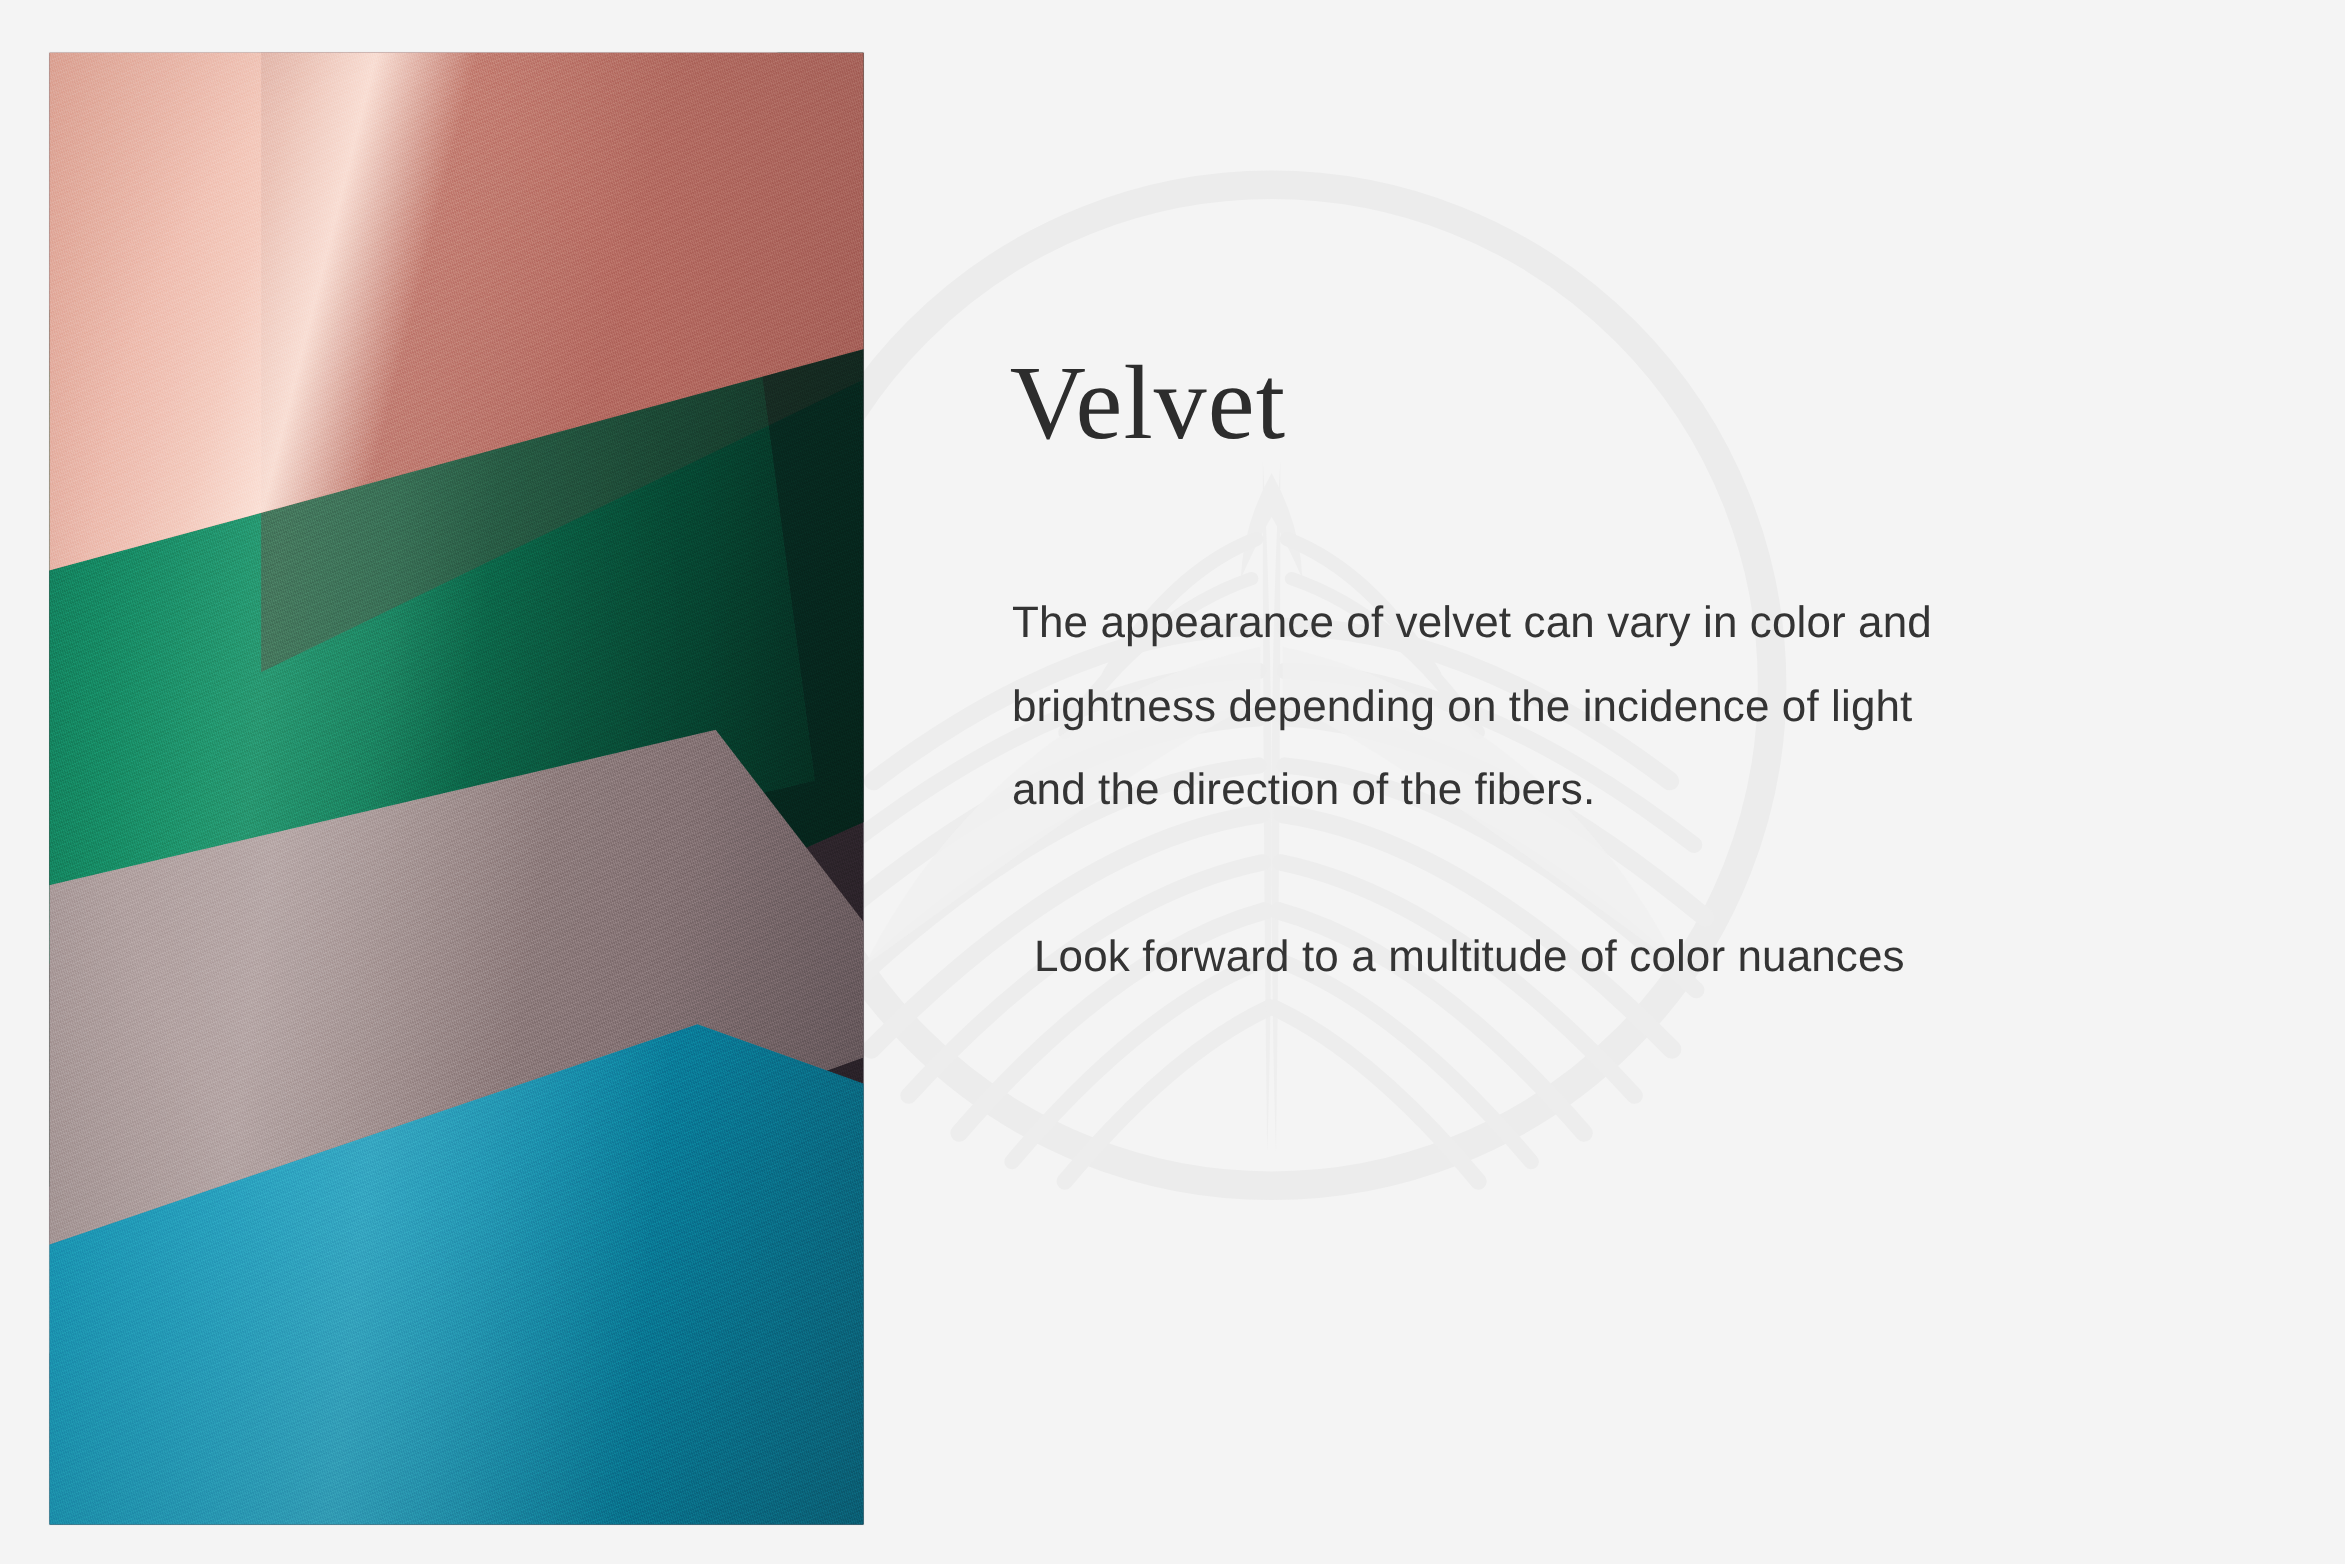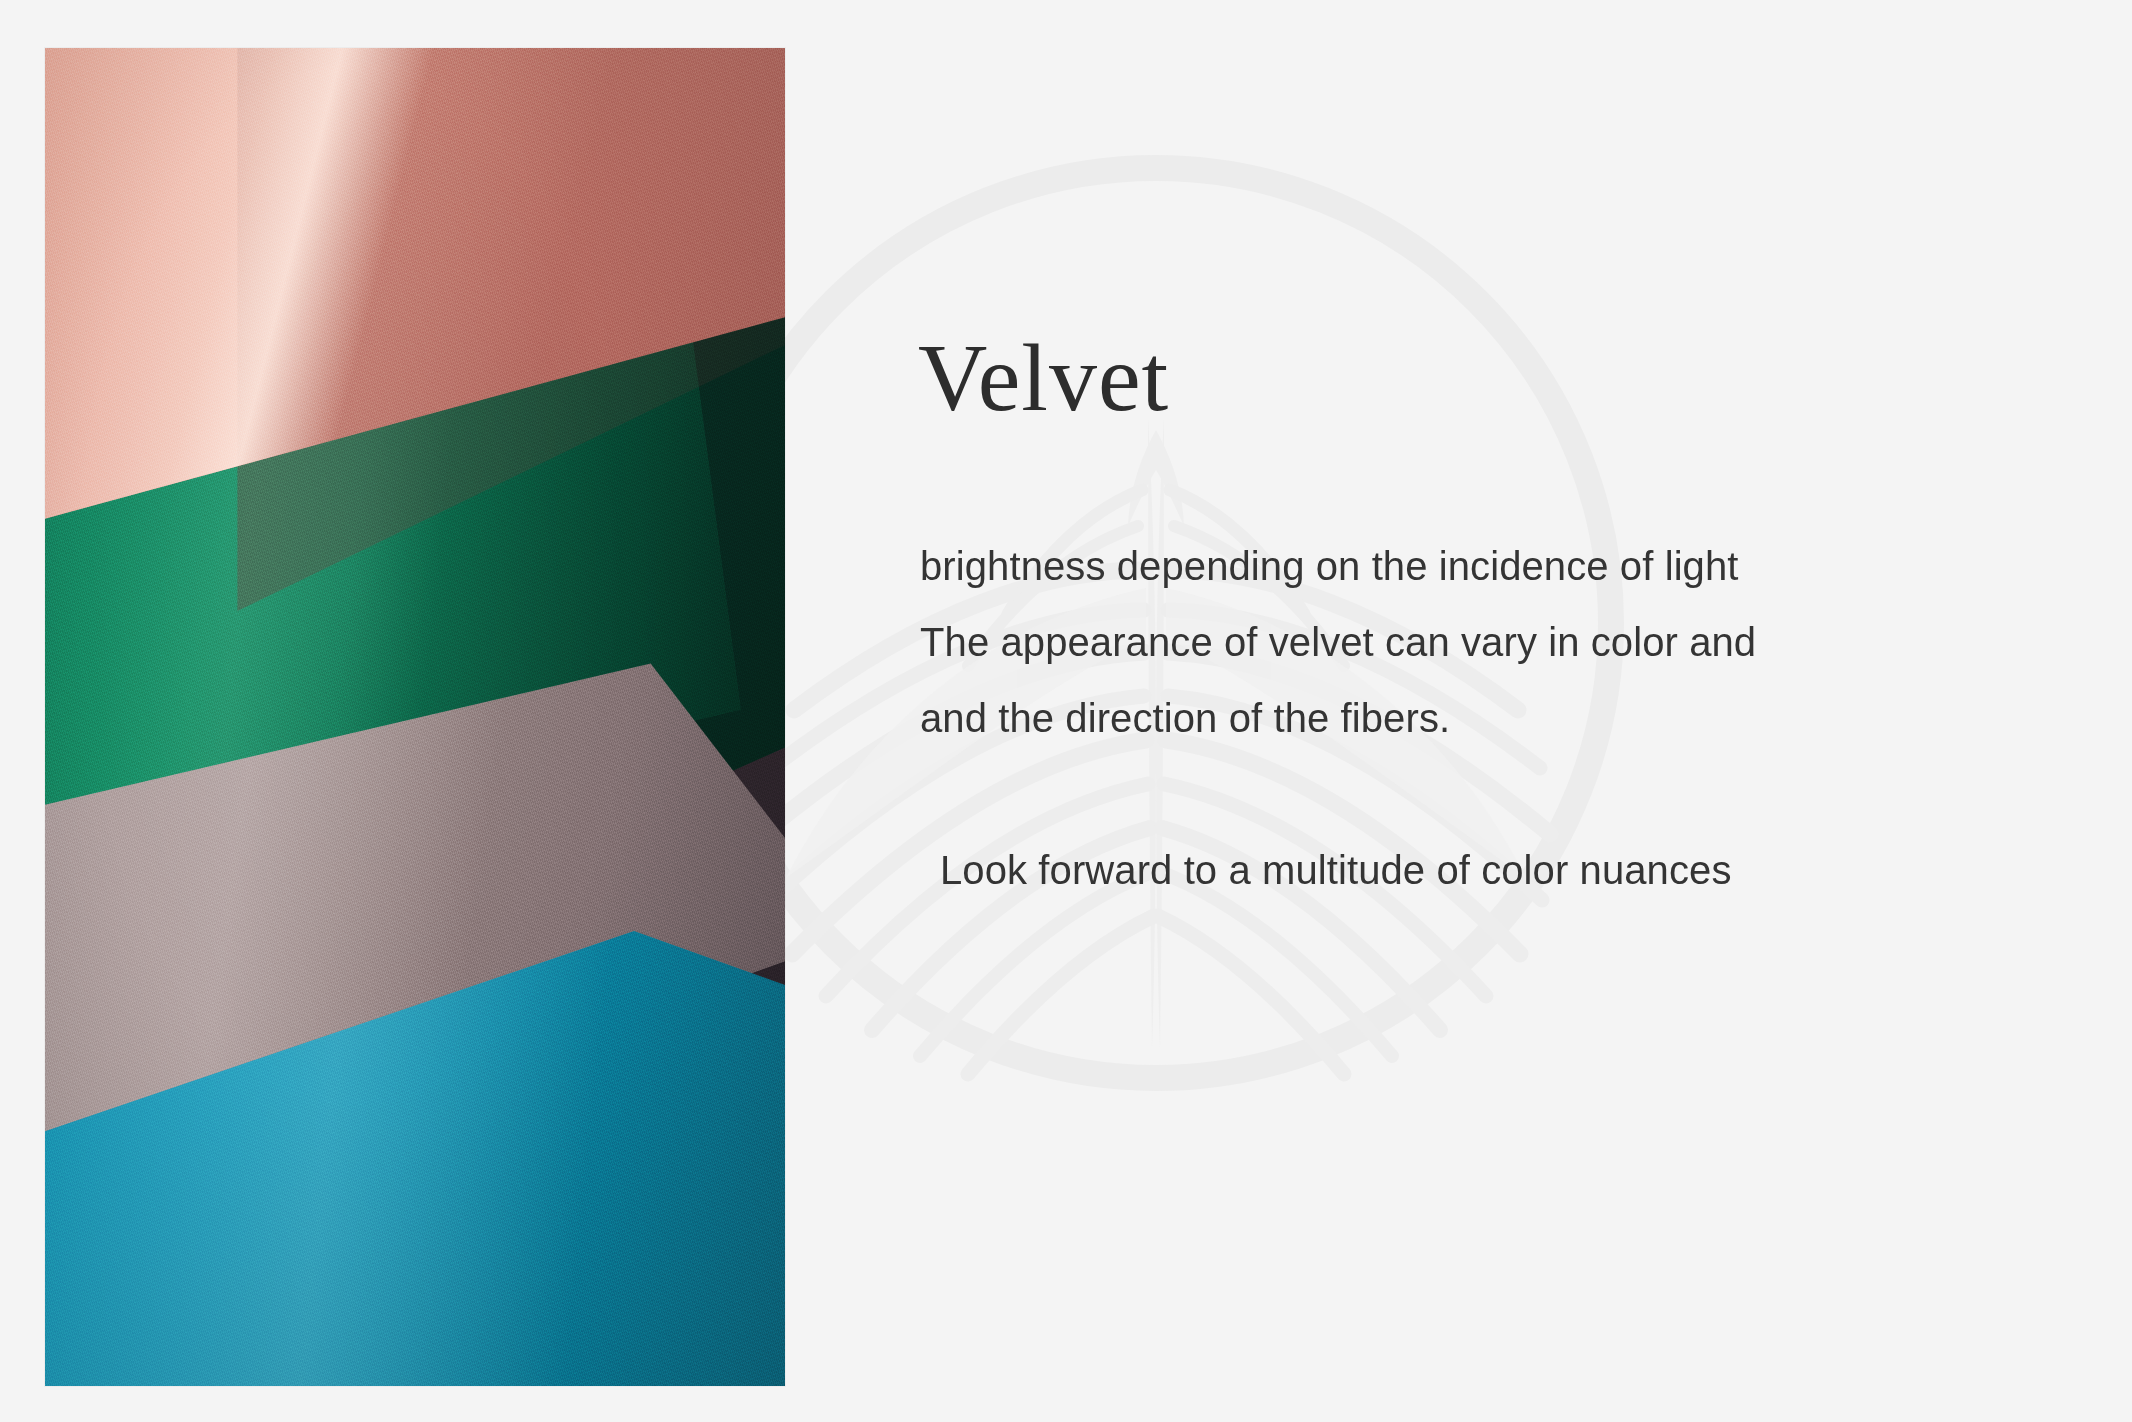--- a/index.html
+++ b/index.html
@@ -148,21 +148,21 @@
   
   #content {
     position:absolute;
     left:918px; top:0;
     width:1120px; height:1422px;
     z-index:2;
   }
 
   #page-title {
     position:absolute;
-    left:0; top:330px;
+    left:0; top:318px;
     font-family:"Liberation Serif", "DejaVu Serif", serif;
     font-size:96px;
     font-weight:400;
     letter-spacing:1px;
     color:#2d2d2d;
     line-height:1;
   }
 
   #body-copy {
     position:absolute;
@@ -251,22 +251,22 @@
     <div id="fabric-vignette"></div>
   </div>
 
   <div id="content">
 
     <h1 id="page-title">Velvet</h1>
 
     <div id="body-copy">
 
       <p class="para">
+        <span class="line">The appearance of velvet can vary in color and</span>
         <span class="line">brightness depending on the incidence of light</span>
-        <span class="line">The appearance of velvet can vary in color and</span>
         <span class="line">and the direction of the fibers.</span>
       </p>
 
       <p class="para">
         <span class="line">Look forward to a multitude of color nuances</span>
       </p>
 
     </div>
   </div>
 

